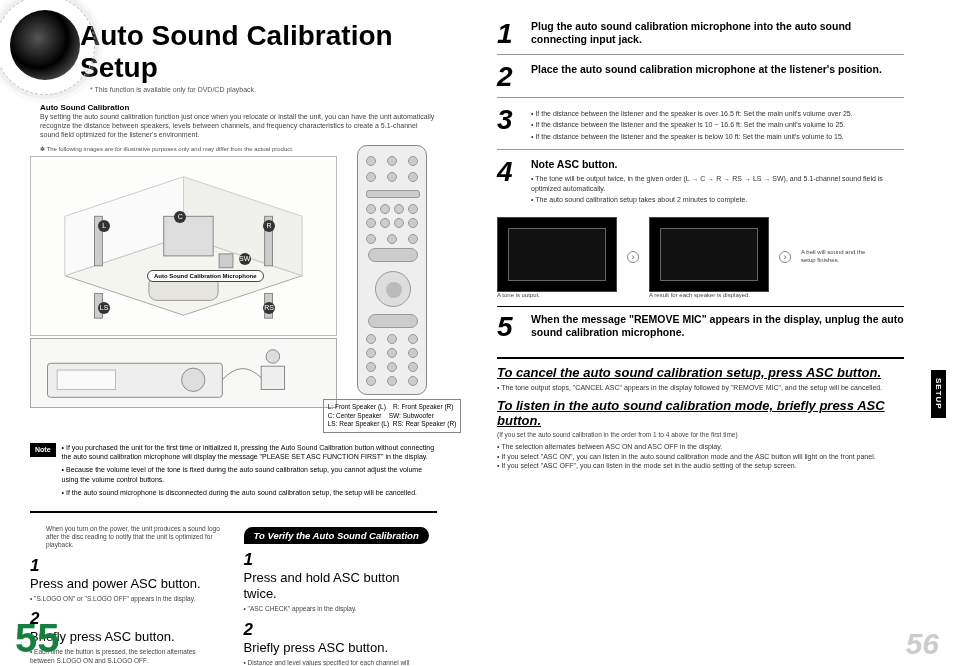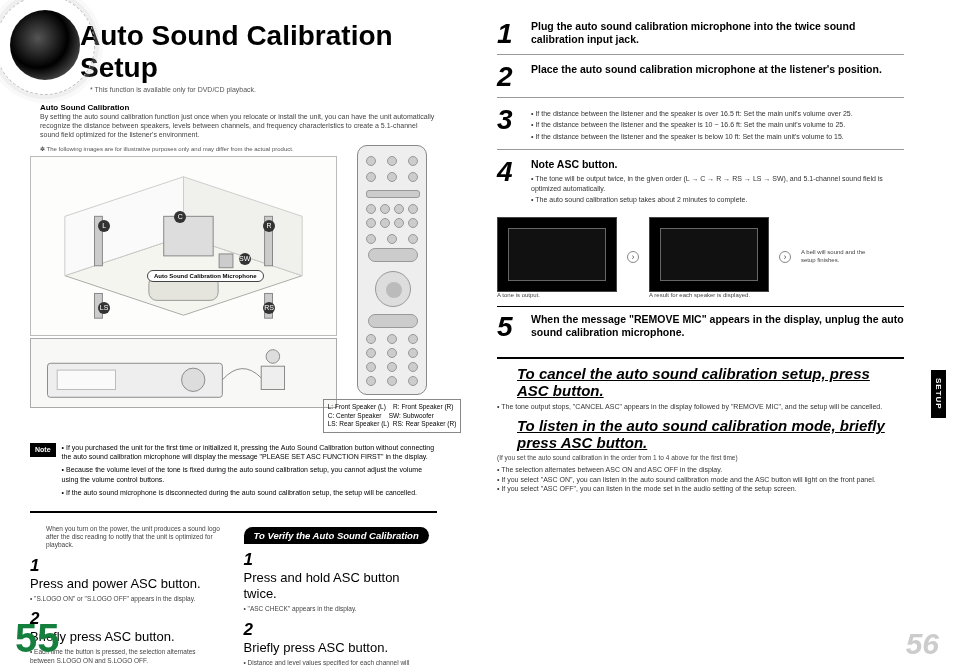--- a/index.html
+++ b/index.html
@@ -302,25 +302,24 @@
     top: 370px;
     background: #000;
     color: #fff;
     font-size: 8px;
     font-weight: bold;
     padding: 8px 3px;
     writing-mode: vertical-rl;
     letter-spacing: 1px;
   }
   .rl-heading {
-    font-size: 15px;
+    font-size: 13px;
     font-weight: bold;
     font-style: italic;
     margin-bottom: 3px;
-    margin-left: 20px;
   }
   .rl-heading.ul { text-decoration: underline; }
   .rl-note {
     font-size: 7px;
     color: #333;
     margin-bottom: 6px;
     line-height: 1.35;
   }
   .rl-sub {
     font-size: 6.5px;
@@ -496,21 +495,21 @@
       </div>
     </div>
 
     <div class="page-num-left">55</div>
   </div>
 
   <div class="right-page">
 
     <div class="rstep">
       <div class="rstep-num">1</div>
-      <div class="rstep-body">Plug the auto sound calibration microphone into the twice sound calibration input jack.</div>
+      <div class="rstep-body">Plug the auto sound calibration microphone into the auto sound connecting input jack.</div>
     </div>
 
     <div class="rstep">
       <div class="rstep-num">2</div>
       <div class="rstep-body">Place the auto sound calibration microphone at the listener's position.</div>
     </div>
 
     <div class="rstep">
       <div class="rstep-num">3</div>
       <div class="rstep-body">

